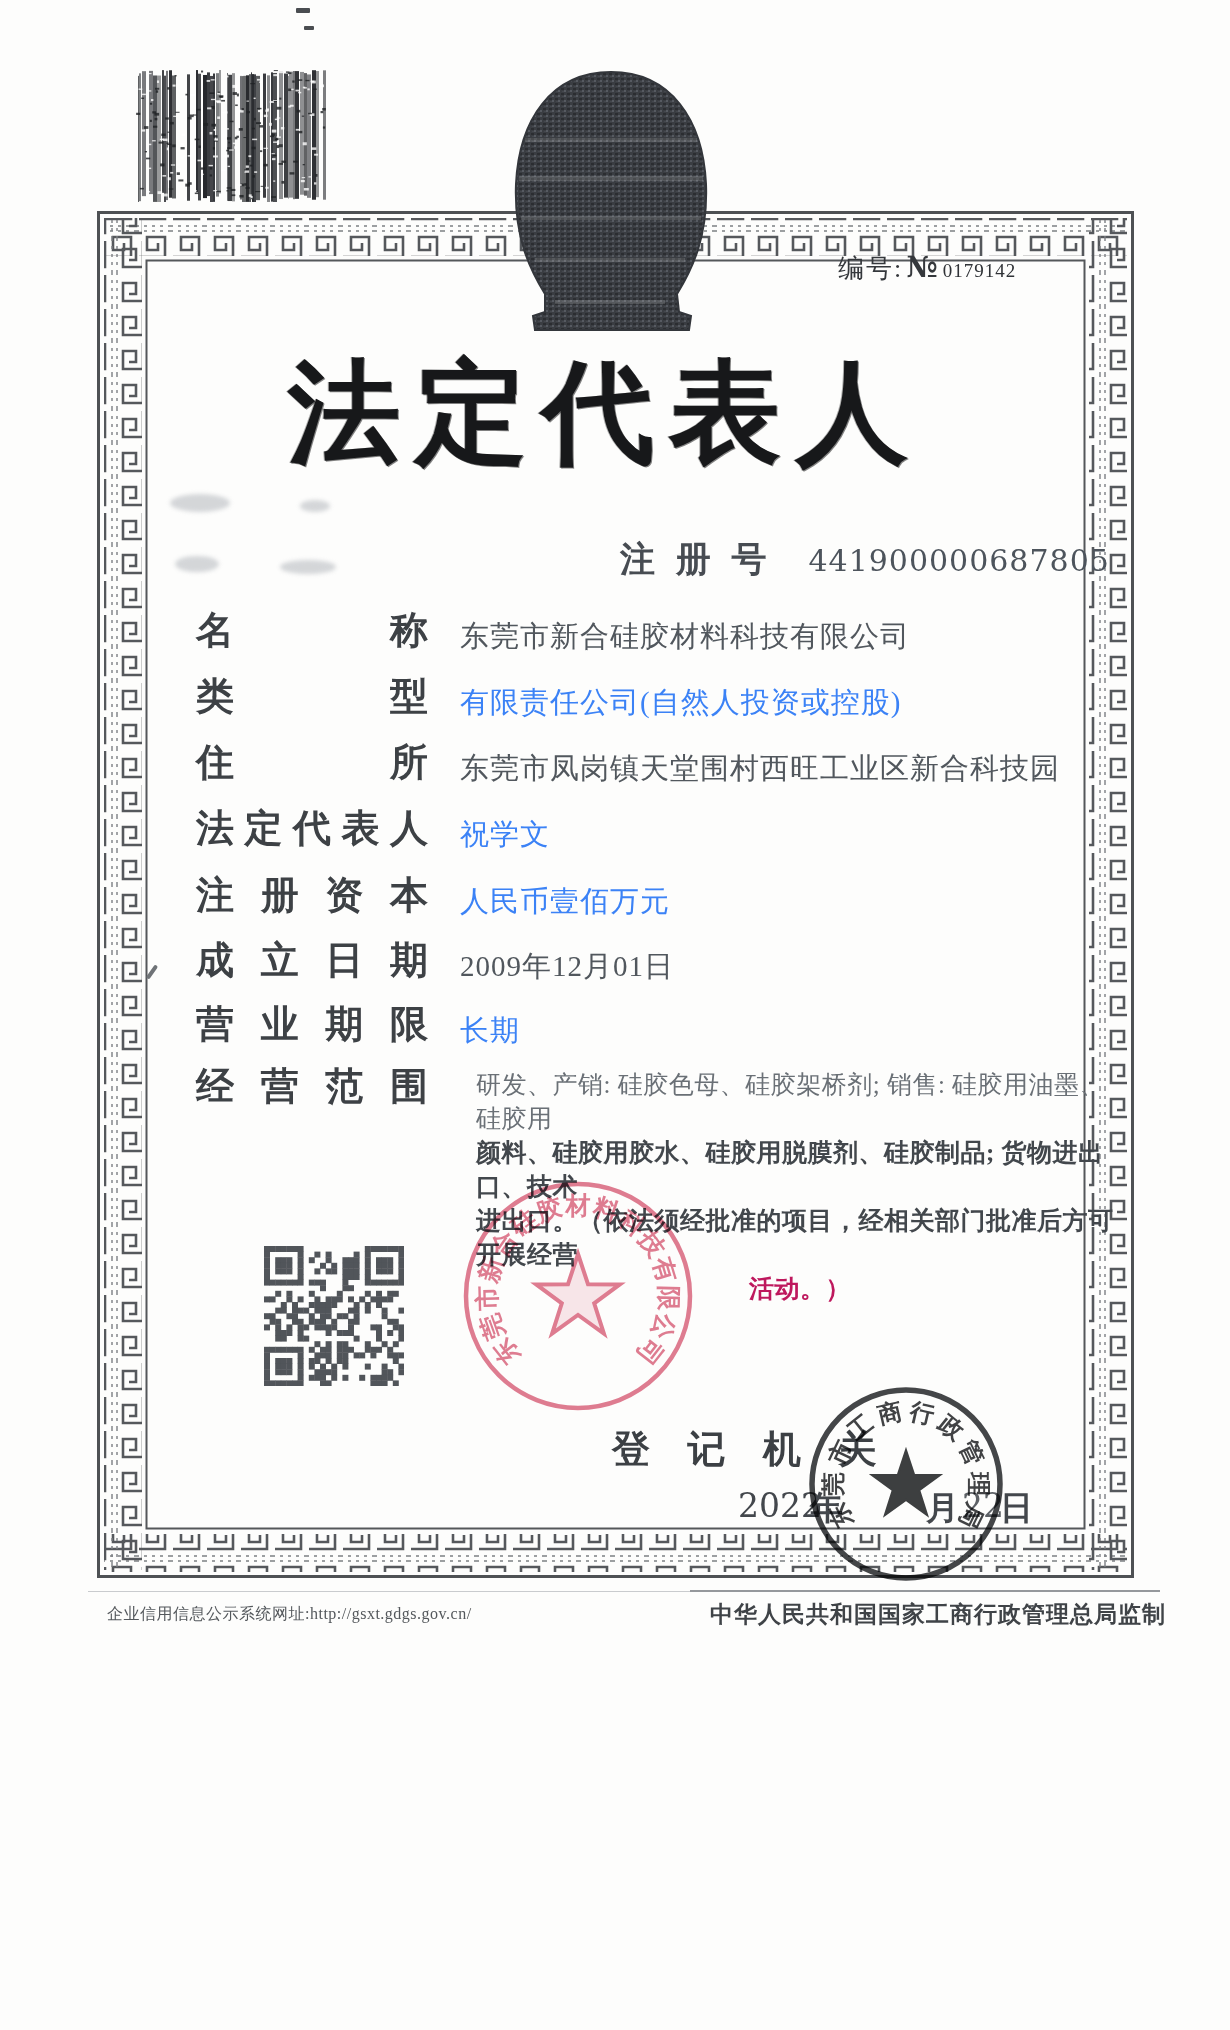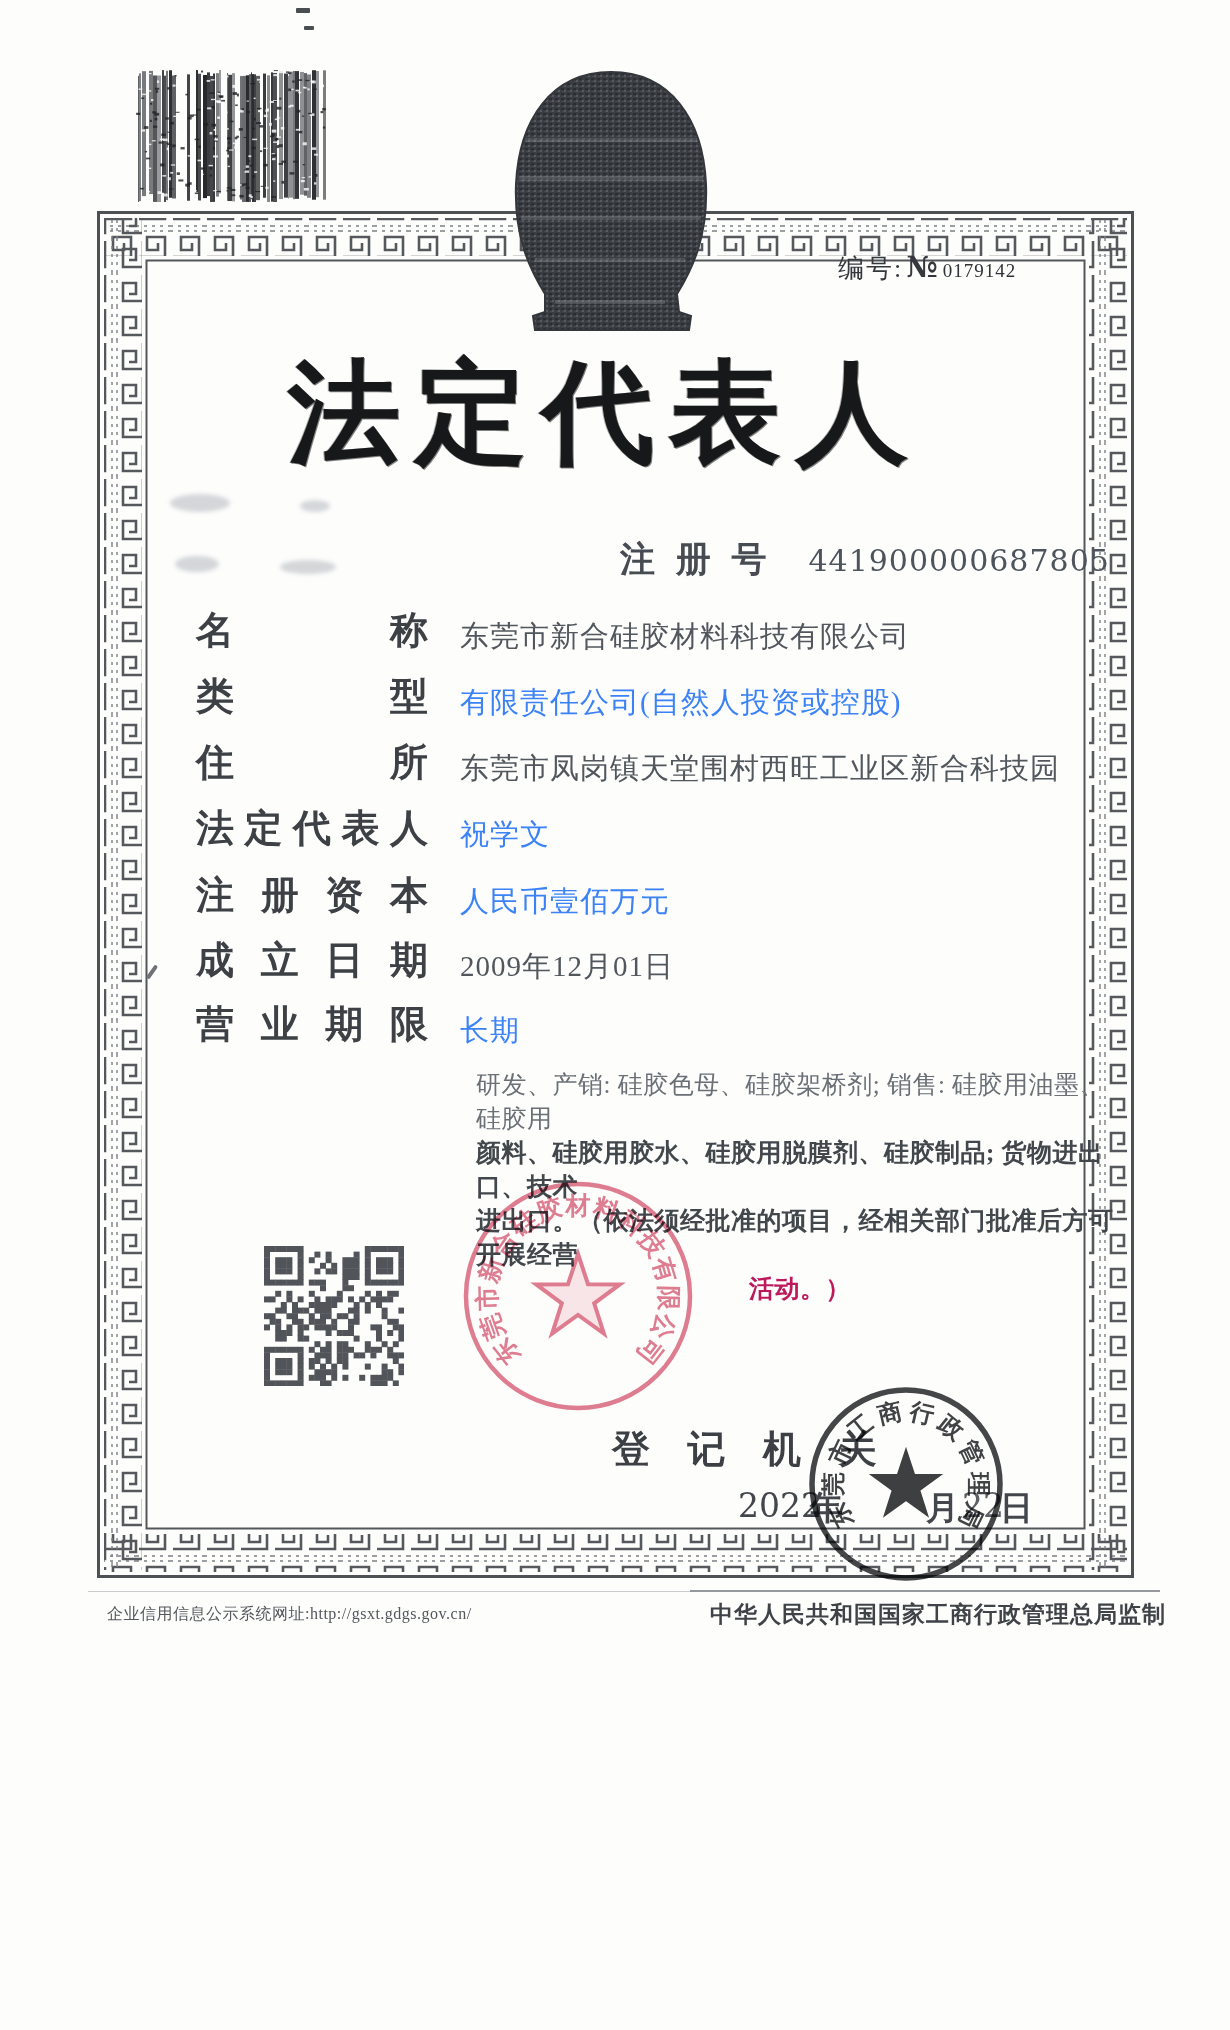--- a/index.html
+++ b/index.html
@@ -427,20 +427,23 @@
     <span class="flabel">注册资本</span>
     <span class="fvalue light">人民币壹佰万元</span>
   </div>
   <div class="abs row" style="top:940px">
     <span class="flabel">成立日期</span>
     <span class="fvalue">2009年12月01日</span>
   </div>
   <div class="abs row" style="top:1004px">
     <span class="flabel">营业期限</span>
     <span class="fvalue light">长期</span>
+  </div>
+  <div class="abs row" style="top:1066px">
+    <span class="flabel">经营范围</span>
   </div>
 
   <div class="abs tickmark" style="left:150px;top:964px;width:4px;height:16px"></div>
 
   <div class="abs scope-box">
     <div class="scope-line">研发、产销: 硅胶色母、硅胶架桥剂; 销售: 硅胶用油墨、硅胶用</div>
     <div class="scope-line">颜料、硅胶用胶水、硅胶用脱膜剂、硅胶制品; 货物进出口、技术</div>
     <div class="scope-line">进出口。（依法须经批准的项目，经相关部门批准后方可开展经营</div>
     <div class="scope-line">活动。）</div>
   </div>

